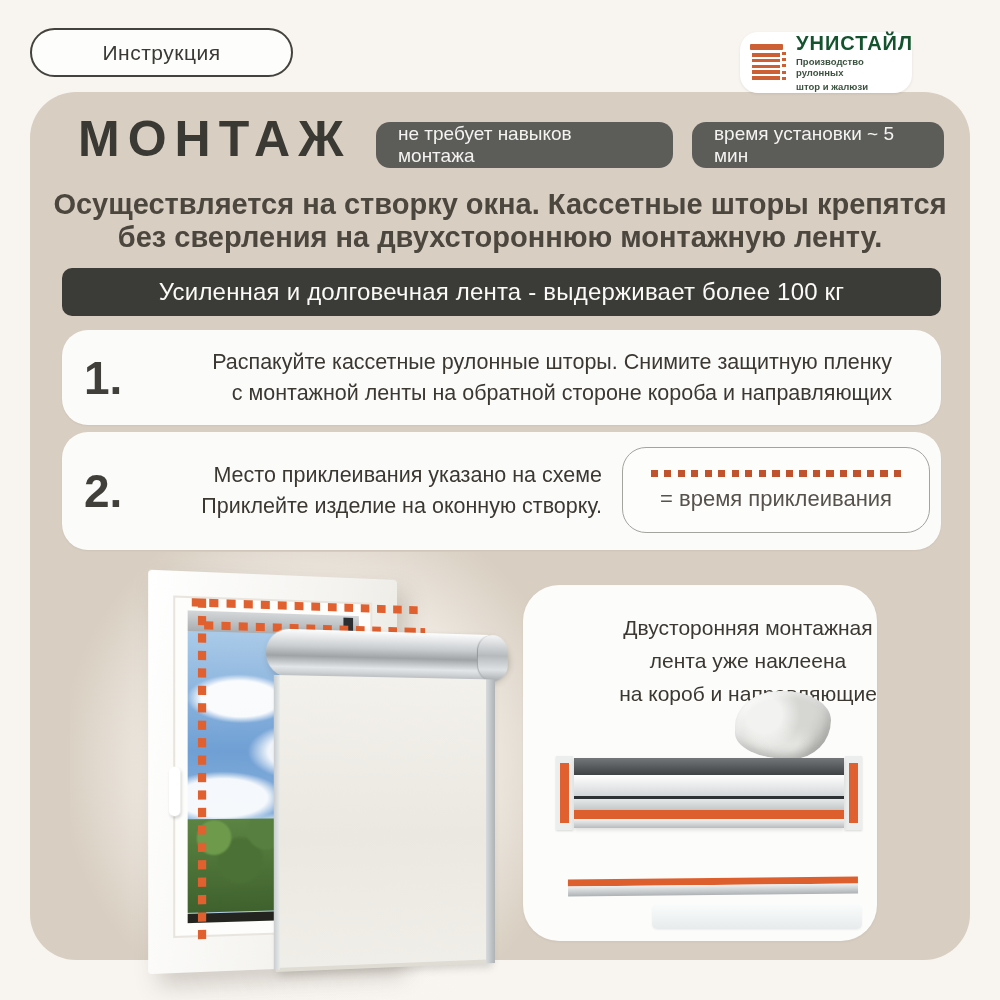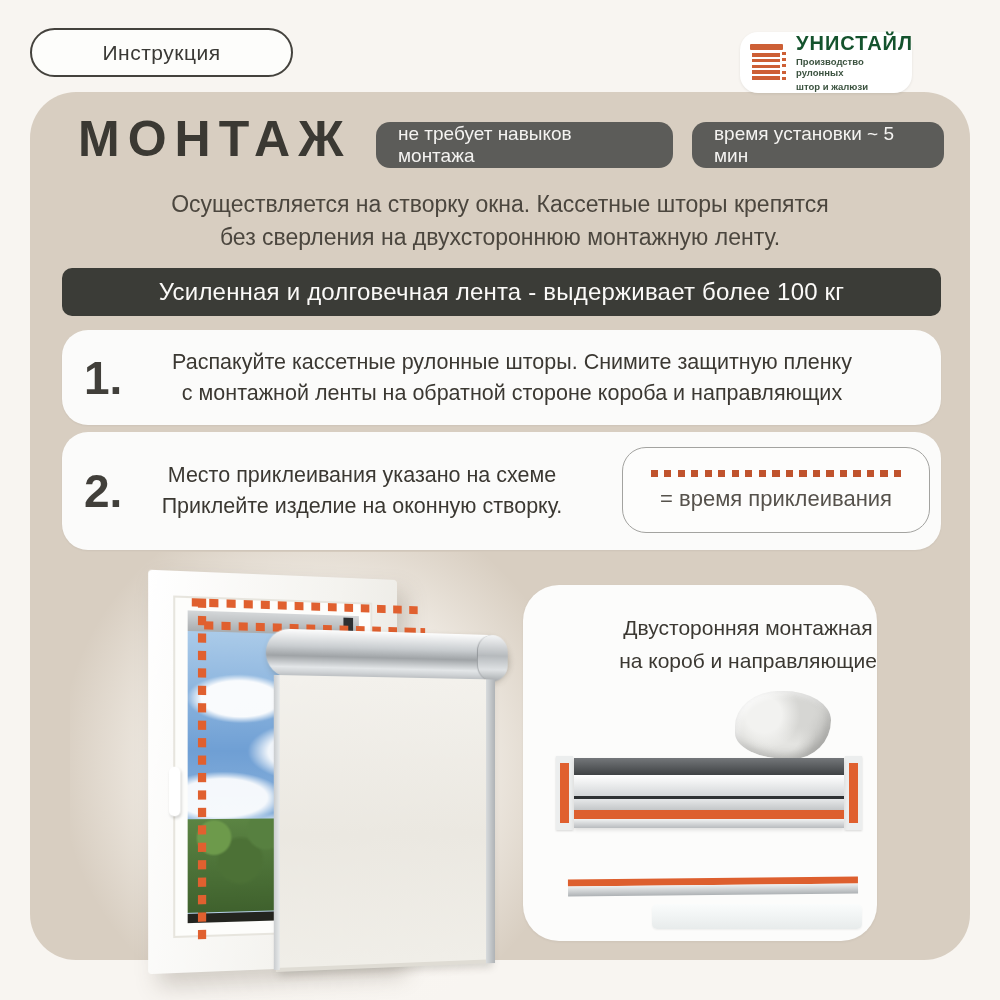--- a/index.html
+++ b/index.html
@@ -41,35 +41,35 @@
     font-size:50px;font-weight:bold;color:#3b3933;letter-spacing:8px;margin-left:16px;
   }
   .badge{
     position:absolute;top:30px;height:46px;background:#5c5c59;border-radius:14px;
     display:flex;align-items:center;justify-content:center;
     color:#f4f3f1;font-size:19px;padding:0 22px;box-sizing:border-box;
   }
   .badge1{left:346px;width:297px;}
   .badge2{left:662px;width:252px;}
   .intro{position:absolute;left:0;top:96px;width:940px;text-align:center;
-    font-size:23px;color:#4b463e;line-height:33px;}
+    font-size:29px;color:#4b463e;line-height:33px;font-weight:bold;}
   .banner{
     position:absolute;left:32px;top:176px;width:879px;height:48px;
     background:#3b3c37;border-radius:10px;color:#fbfaf8;font-size:24px;
     display:flex;align-items:center;justify-content:center;letter-spacing:.2px;
   }
   .step{
     position:absolute;left:32px;width:879px;background:#fbfbfa;border-radius:26px;
     box-shadow:0 1px 2px rgba(0,0,0,.05);
   }
   .step1{top:238px;height:95px;}
   .step2{top:340px;height:118px;}
   .step-num{position:absolute;left:22px;top:50%;transform:translateY(-50%);
     font-size:46px;font-weight:bold;color:#413f3a;}
-  .step-text{position:absolute;text-align:center;font-size:21.5px;color:#3b3832;line-height:31px;}
+  .step-text{position:absolute;text-align:right;font-size:21.5px;color:#3b3832;line-height:31px;}
   .step1 .step-text{left:70px;top:17px;width:760px;}
   .step2 .step-text{left:60px;top:28px;width:480px;}
   .legend-box{
     position:absolute;left:560px;top:15px;width:308px;height:86px;box-sizing:border-box;
     background:#fdfdfc;border:1.5px solid #a3a3a0;border-radius:24px;
   }
   .legend-dash{
     position:absolute;left:28px;top:22px;width:252px;height:7px;
     background:repeating-linear-gradient(90deg,#c0532d 0 7px,transparent 7px 13.5px);
   }
@@ -241,20 +241,21 @@
         <div class="cassette-cap"></div>
         <div class="fabric"></div>
         <div class="rail-left"></div>
         <div class="rail-right"></div>
       </div>
     </div>
 
     <div class="note-card">
       <div class="note-text">
         <div>Двусторонняя монтажная</div>
+        <div>лента уже наклеена</div>
         <div>на короб и направляющие</div>
       </div>
       <div class="film"></div>
       <div class="cas2">
         <div class="cas2-capL">
           <div class="strip"></div>
         </div>
         <div class="cas2-capR">
           <div class="strip"></div>
         </div>

